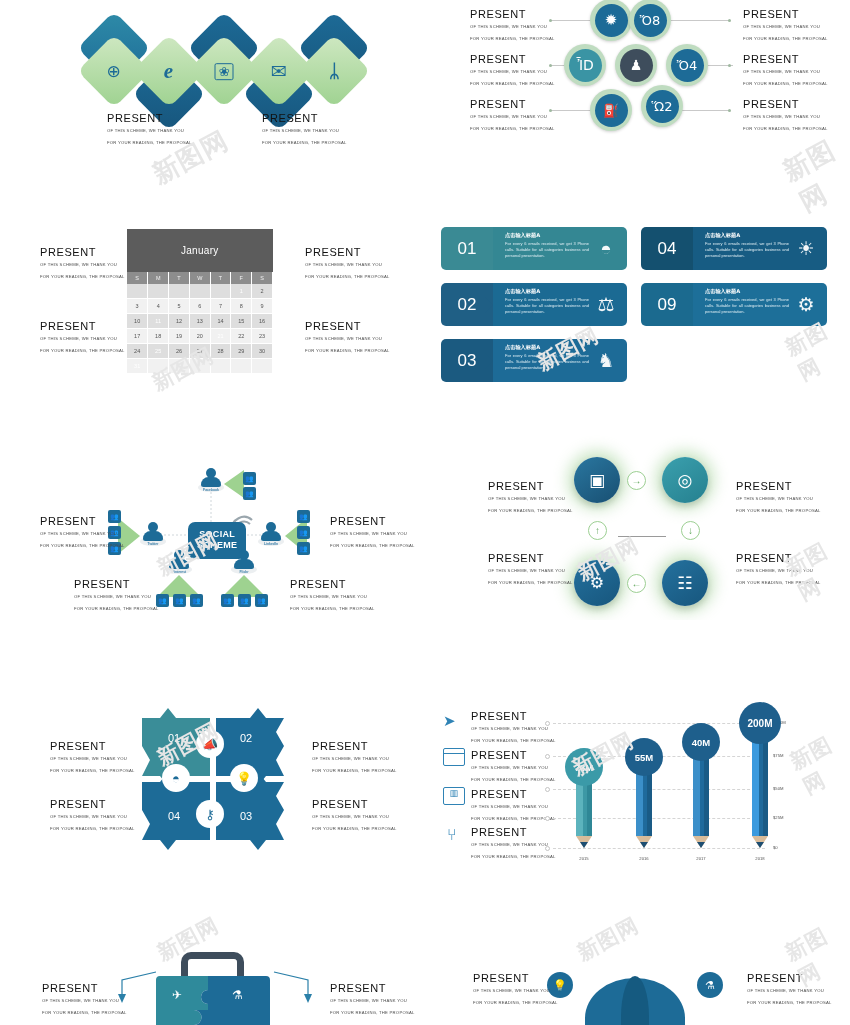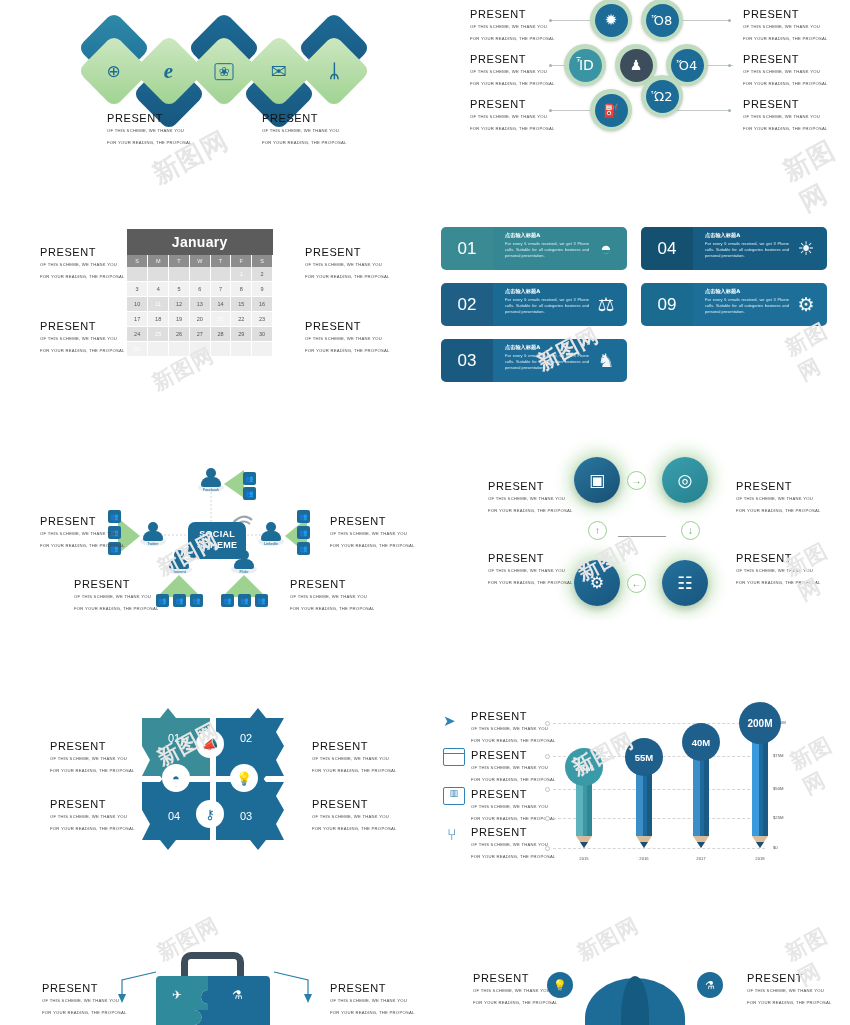--- a/index.html
+++ b/index.html
@@ -46,22 +46,22 @@
                  background:#1d6b97; display:flex; align-items:center; justify-content:center;
                  color:#fff; }
   .circ .inner.teal { background:#3a94a4; }
   .circ .inner.dark { background:#3e4d5c; }
   .connector { position:absolute; height:1px; background:#c9c9c9; }
   .dotnode { position:absolute; width:3px; height:3px; border-radius:50%;
              background:#9fb9a0; }
 
   
   .cal { position:absolute; border-collapse:collapse; }
-  .cal .month { background:#5c5c5c; color:#fff; font-size:14px; font-weight:bold;
-                text-align:center; padding:5px 0; letter-spacing:.3px; }
+  .cal .month { background:#5c5c5c; color:#fff; font-size:10px; font-weight:normal;
+                text-align:center; padding:16px 0; letter-spacing:.3px; }
   .cal .dow td { background:#8d8d8d; color:#f2f2f2; font-size:5.5px; text-align:center;
                  padding:3px 0; width:20.5px; border-right:1px solid #fff; }
   .cal td.d { font-size:5.5px; text-align:center; padding:4px 0; color:#555;
               border-right:1px solid #fff; border-bottom:1px solid #fff; }
   .cal tr.alt td.d { background:#dedede; }
   .cal tr.norm td.d { background:#f1f1f1; }
   .cal td.d.hl1 { background:#2a8ba3; color:#fff; }
   .cal td.d.hl2 { background:#17608f; color:#fff; }
 
   
@@ -219,21 +219,21 @@
   <div class="dotnode" style="left:124px;top:109px;"></div>
   <div class="dotnode" style="left:303px;top:19px;"></div>
   <div class="dotnode" style="left:303px;top:64px;"></div>
   <div class="dotnode" style="left:303px;top:109px;"></div>
 
   <div class="circ" style="left:165px;top:-1px;">
     <div class="inner">
         <span class="gi" style="font-size:15px;">✹</span>
       </div>
   </div>
-  <div class="circ" style="left:216px;top:-1px;">
+  <div class="circ" style="left:204px;top:-1px;">
     <div class="inner">
         <span class="gi" style="font-size:13px;">Ὄ8</span>
       </div>
   </div>
   <div class="circ" style="left:139px;top:44px;">
     <div class="inner teal">
         <span class="gi" style="font-size:14px;">ἾD</span>
       </div>
   </div>
   <div class="circ" style="left:190px;top:44px;">
@@ -244,21 +244,21 @@
   <div class="circ" style="left:241px;top:44px;">
     <div class="inner">
         <span class="gi" style="font-size:13px;">Ὄ4</span>
       </div>
   </div>
   <div class="circ" style="left:165px;top:89px;">
     <div class="inner">
         <span class="gi" style="font-size:13px;">⛽</span>
       </div>
   </div>
-  <div class="circ" style="left:216px;top:75px;">
+  <div class="circ" style="left:216px;top:85px;">
     <div class="inner">
         <span class="gi" style="font-size:13px;">Ὥ2</span>
       </div>
   </div>
 
   <div class="present-block" style="left:45px;top:8px;">
     <div class="ttl">PRESENT</div>
     <div class="sub">OF THIS SCHEME, WE THANK YOU</div>
     <div class="sub">FOR YOUR READING, THE PROPOSAL</div>
   </div>

